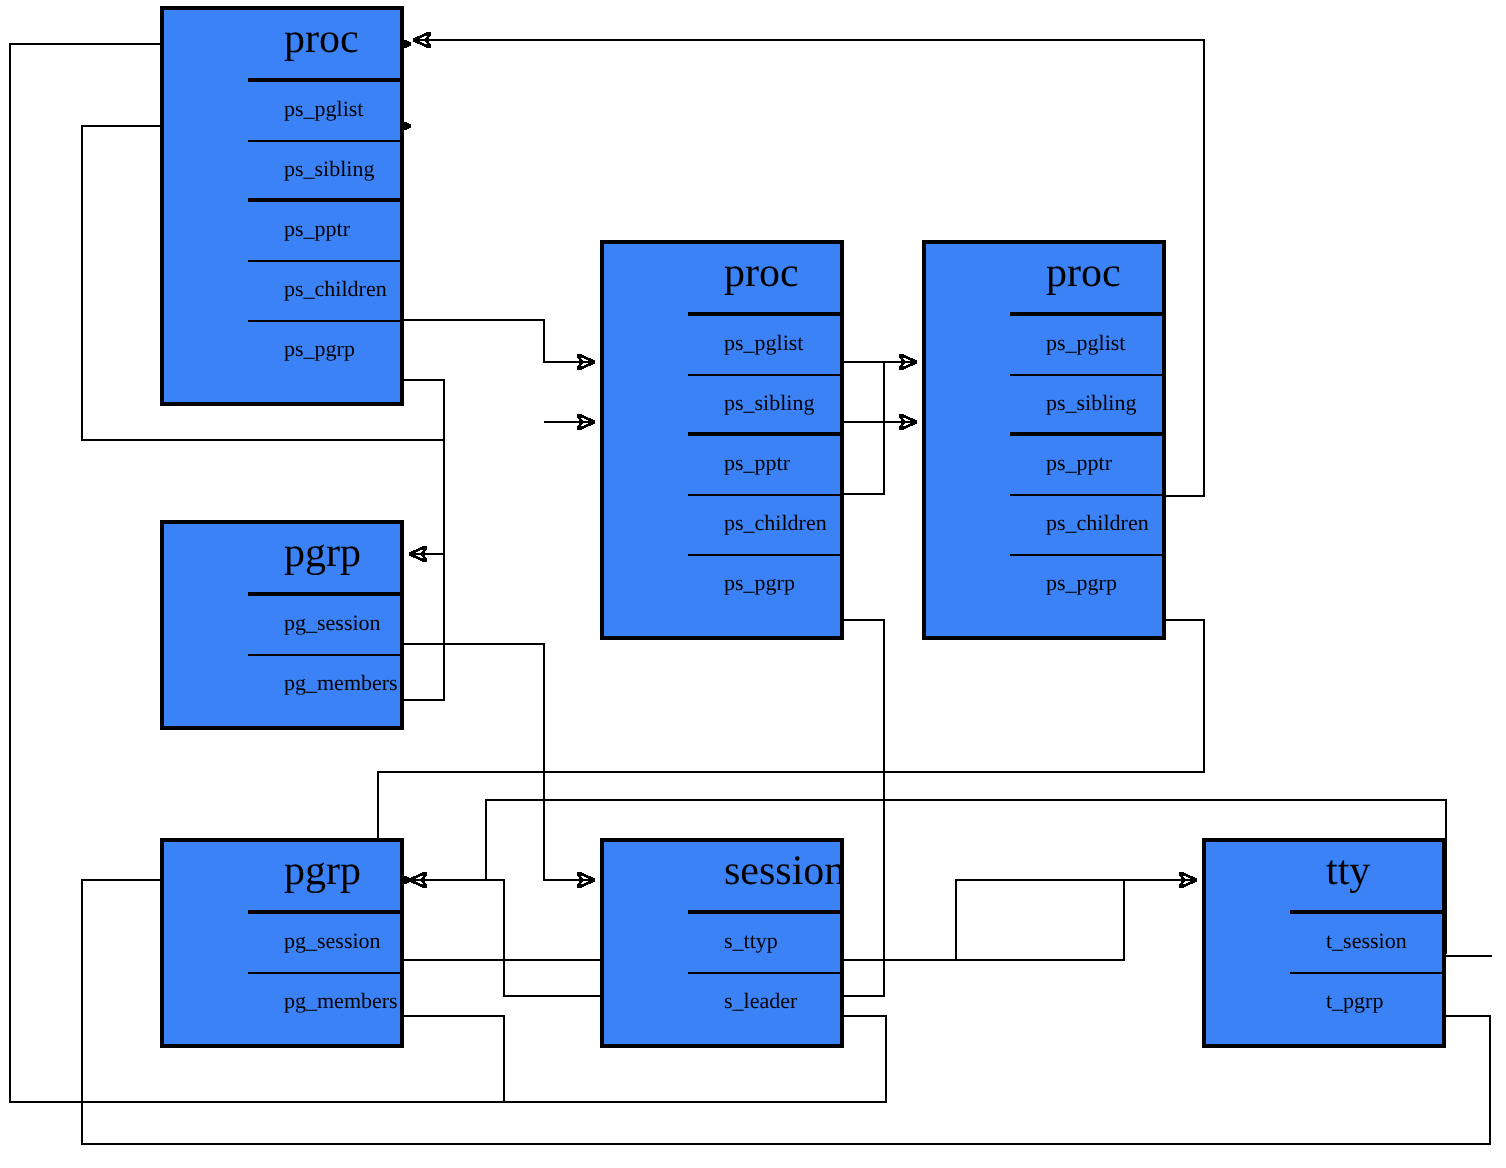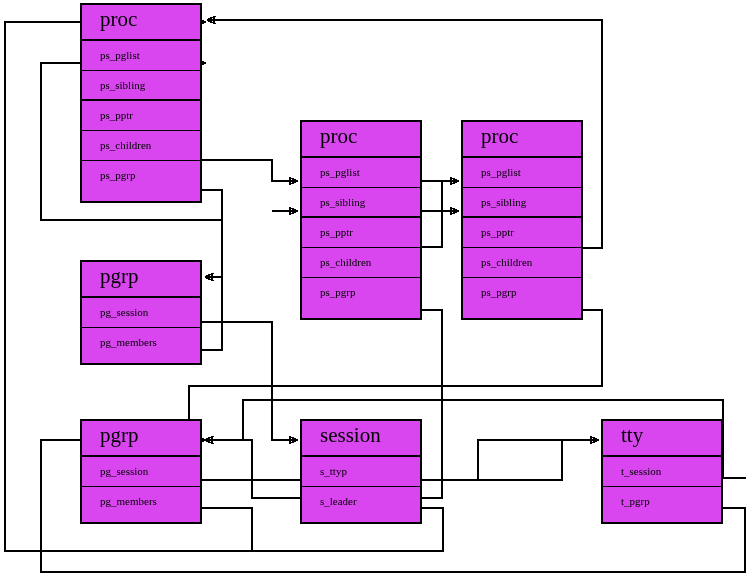--- a/index.html
+++ b/index.html
@@ -24,23 +24,24 @@
   }
   svg.wires path, svg.wires line, svg.wires polyline {
     fill: none;
     stroke: #000000;
     stroke-width: 1.4;
     shape-rendering: crispEdges;
   }
   .struct {
     position: absolute;
     box-sizing: border-box;
-    background: #d946ef;
+    background: #3b82f6;
     border: 2.5px solid #000000;
     z-index: 5;
+    padding-left: 42px;
   }
   .struct .title {
     box-sizing: border-box;
     height: 30px;
     line-height: 28px;
     font-size: 21px;
     padding-left: 18px;
     color: #000000;
     white-space: nowrap;
     overflow: hidden;

